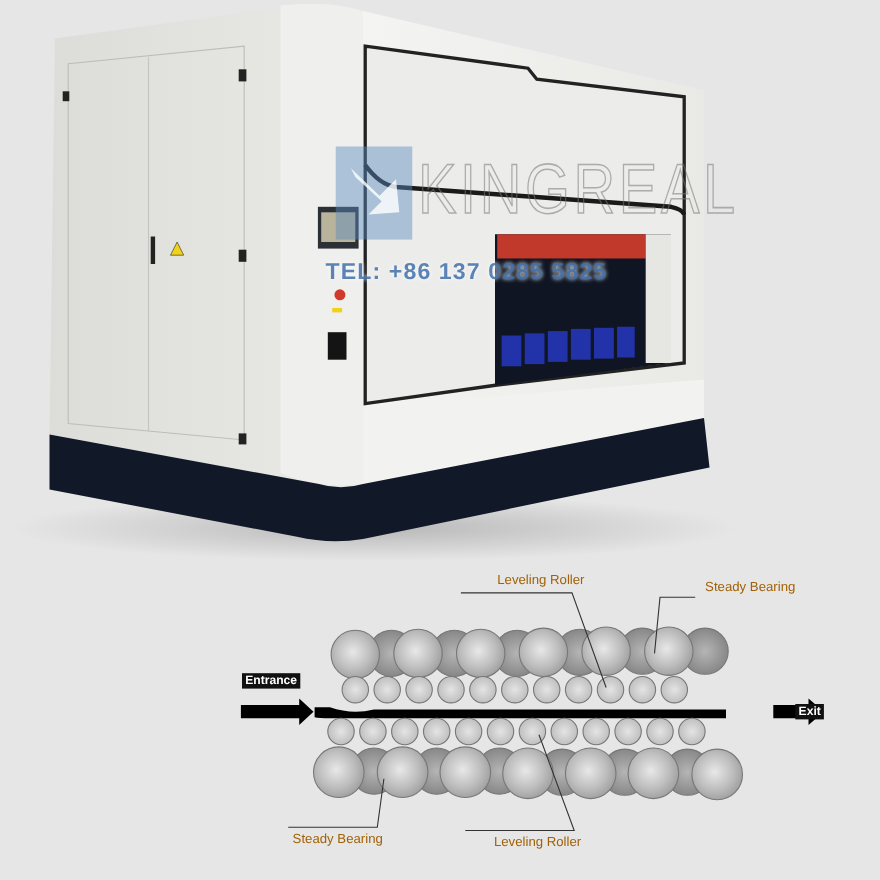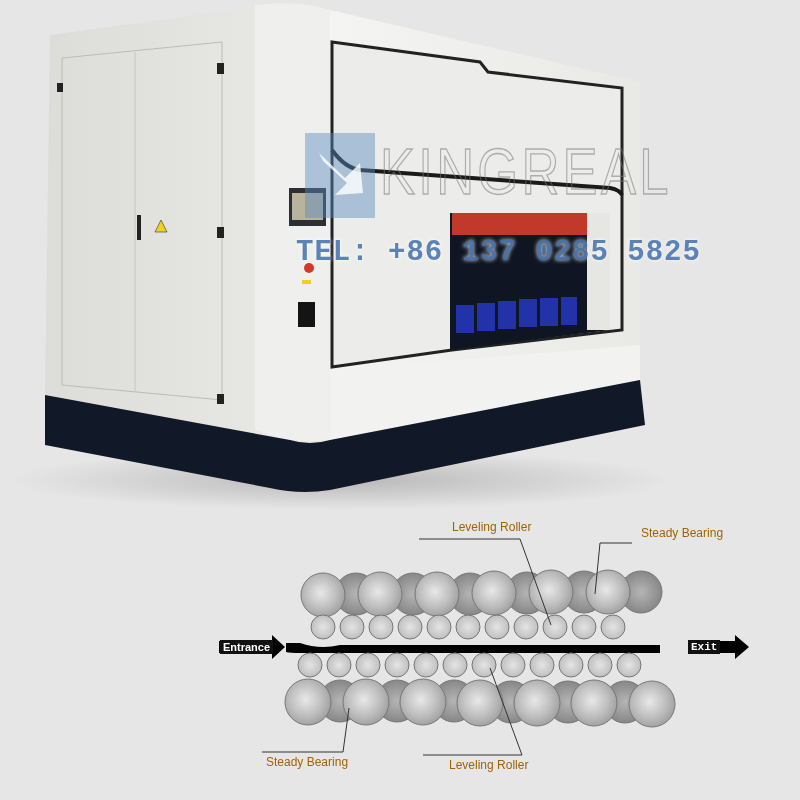--- a/index.html
+++ b/index.html
@@ -1,20 +1,20 @@
 <!DOCTYPE html>
 <html><head>
 <meta charset="utf-8">
 <style>
   html,body{margin:0;padding:0;}
   body{width:800px;height:800px;background:#e6e6e6;position:relative;overflow:hidden;font-family:"Liberation Sans",sans-serif;}
   .abs{position:absolute;}
   
   .machine{position:absolute;left:0;top:0;width:800px;height:510px;}
-  .wm-text{position:absolute;font-family:Liberation Mono, monospace;font-weight:bold;color:rgba(64,110,170,0.85);font-size:29px;letter-spacing:1px;white-space:nowrap;text-shadow:0 0 4px rgba(255,255,255,0.9);}
+  .wm-text{position:absolute;font-family:Liberation Sans, sans-serif;font-weight:bold;color:rgba(64,110,170,0.85);font-size:21px;letter-spacing:1px;white-space:nowrap;text-shadow:0 0 4px rgba(255,255,255,0.9);}
   .wm-brand{position:absolute;font-family:"Liberation Sans",sans-serif;font-size:64px;color:transparent;-webkit-text-stroke:1.4px rgba(120,120,120,0.55);letter-spacing:4px;white-space:nowrap;transform:scaleX(0.82);transform-origin:left top;}
   .label{position:absolute;font-size:12px;color:#a16207;white-space:nowrap;}
   .tag{position:absolute;background:#111;color:#fff;font-weight:bold;font-size:11px;padding:1px 3px;}
 </style>
 </head>
 <body>
 
 <svg class="machine" viewBox="0 0 800 510" width="800" height="510">
   <defs>
     <linearGradient id="sideG" x1="0" x2="1">
@@ -169,14 +169,14 @@
     <polyline points="632,543 600,543 595,594"></polyline>
     <polyline points="262,752 343,752 349,708"></polyline>
     <polyline points="423,755 522,755 490,668"></polyline>
   </g>
 </svg>
 
 <div class="label" style="left:452px;top:520px;">Leveling Roller</div>
 <div class="label" style="left:641px;top:526px;">Steady Bearing</div>
 <div class="label" style="left:266px;top:755px;">Steady Bearing</div>
 <div class="label" style="left:449px;top:758px;">Leveling Roller</div>
-<div class="tag" style="left:220px;top:640px;">Entrance</div>
-<div class="tag" style="left:688px;top:640px;font-family:Liberation Mono, monospace;">Exit</div>
+<div class="tag" style="left:220px;top:612px;">Entrance</div>
+<div class="tag" style="left:723px;top:640px;">Exit</div>
 
 </body></html>

